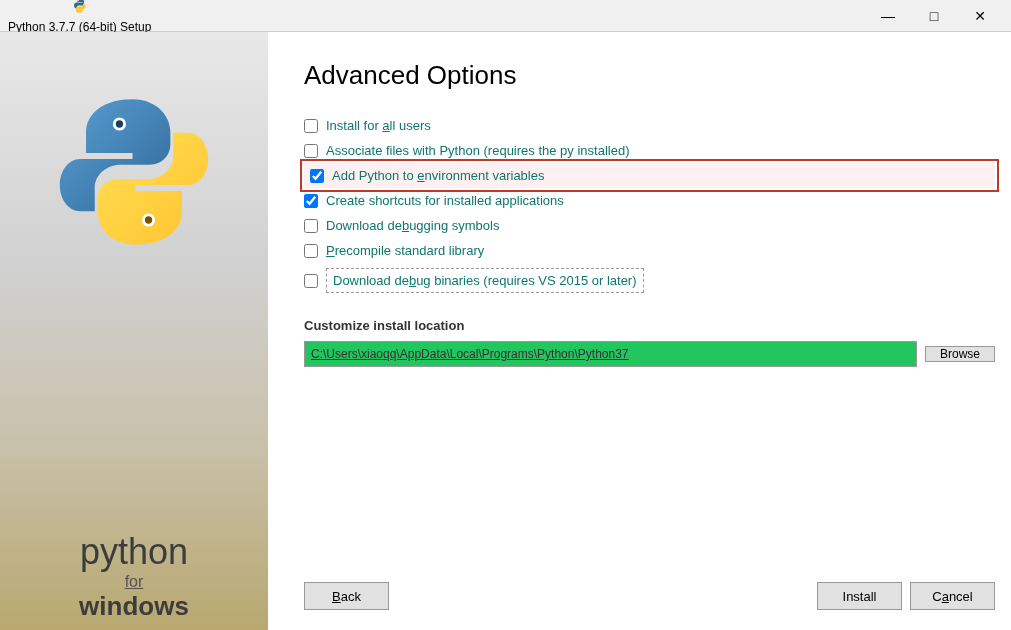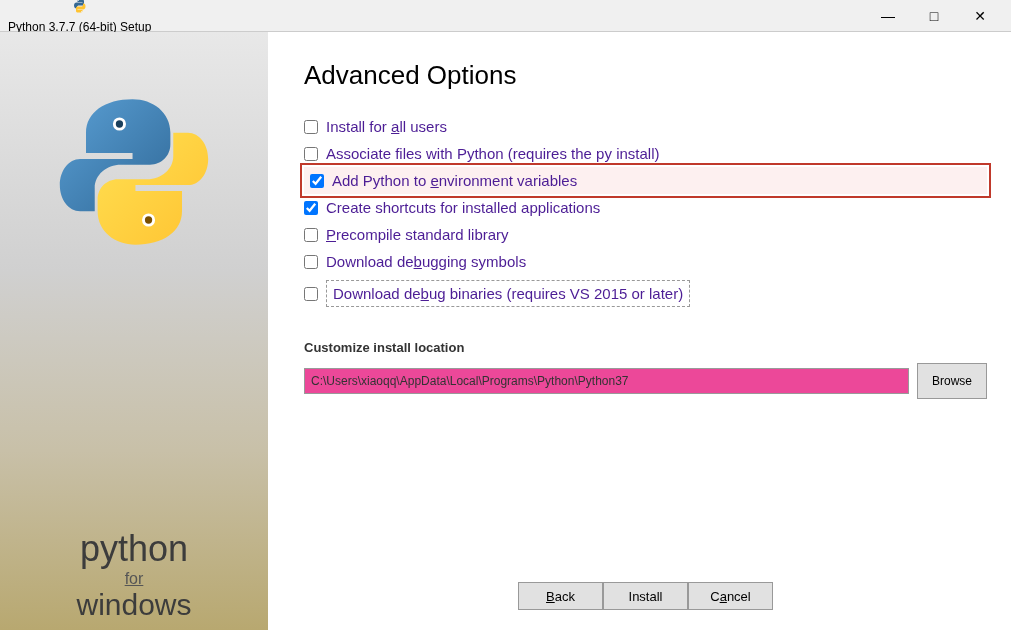--- a/index.html
+++ b/index.html
@@ -32,83 +32,84 @@
       background: linear-gradient(180deg, #e8e8e8 0%, #d0d0d0 40%, #c8c0a8 70%, #b8a870 100%);
       position: relative; overflow: hidden;
       display: flex; flex-direction: column; justify-content: flex-end;
     }
     .sidebar-text {
       text-align: center; color: #3c3c3c;
       padding-bottom: 8px;
     }
     .sidebar-text .python-word { font-size: 36px; font-weight: 300; color: #3c3c3c; }
     .sidebar-text .for-word { font-size: 16px; color: #555; text-decoration: underline; }
-    .sidebar-text .windows-word { font-size: 30px; font-weight: 400; color: #3c3c3c; }
+    .sidebar-text .windows-word { font-size: 26px; font-weight: 700; color: #3c3c3c; }
 
     
     .python-logo-svg { width: 160px; height: 160px; }
 
     
     .content {
-      flex: 1; background: #fff; padding: 28px 24px 20px 36px;
+      flex: 1; background: #fff; padding: 28px 16px 20px 36px;
       display: flex; flex-direction: column;
     }
     .content-title {
       font-size: 26px; font-weight: 300; color: #000; margin-bottom: 22px;
     }
 
     
     .options-list { display: flex; flex-direction: column; gap: 0; margin-bottom: 20px; }
     .option-item {
       display: flex; align-items: center; gap: 8px;
       padding: 5px 0; cursor: pointer;
     }
     .option-item input[type="checkbox"] {
       width: 14px; height: 14px; margin: 0; cursor: pointer; flex-shrink: 0;
     }
-    .option-label { font-size: 15px; color: #4c1d95; user-select: none; }
+    .option-label { font-size: 13px; color: #0f766e; user-select: none; }
     .option-label u { text-decoration: underline; }
 
     
     .highlighted-option {
       outline: 2px solid #c0392b;
       outline-offset: 2px;
       background: #fdf0f0;
       padding: 5px 6px;
     }
 
     
     .dashed-border-option {
       border: 1px dashed #999;
       padding: 4px 6px;
     }
 
     
-    .install-location { margin-top: 8px; }
+    .install-location { }
     .install-location-title { font-size: 13px; font-weight: 600; color: #333; margin-bottom: 8px; }
     .install-location-row { display: flex; gap: 8px; align-items: center; margin-bottom: 6px; }
     .install-path-input {
       flex: 1; height: 26px; border: 1px solid #999; padding: 2px 6px;
       font-size: 12px; color: #333; font-family: 'Segoe UI', sans-serif;
-      background: #ec4899;
+      background: #22c55e;
+      text-decoration: underline;
     }
     .browse-btn {
-      height: 36px; padding: 0 14px; background: #e1e1e1; border: 1px solid #999;
+      height: 16px; padding: 0 14px; background: #e1e1e1; border: 1px solid #999;
       font-size: 12px; cursor: pointer; font-family: 'Segoe UI', sans-serif;
       white-space: nowrap;
     }
     .install-note { font-size: 11px; color: #555; margin-bottom: 0; }
 
     
     .bottom-bar {
-      display: flex; justify-content: center; align-items: center;
+      display: flex; justify-content: space-between; align-items: center;
       margin-top: auto; padding-top: 16px; border-top: 0;
     }
     .bottom-bar-left {}
-    .bottom-bar-right { display: flex; }
+    .bottom-bar-right { display: flex; gap: 8px; }
     .action-btn {
       height: 28px; padding: 0 20px; background: #e1e1e1; border: 1px solid #999;
       font-size: 13px; cursor: pointer; font-family: 'Segoe UI', sans-serif;
       min-width: 85px;
     }
     .action-btn u { text-decoration: underline; }
   </style>
 </head>
 <body>
 
@@ -166,41 +167,41 @@
 
     <div class="options-list">
 
       <label class="option-item">
         <input type="checkbox" style="">
         <span class="option-label">Install for <u>a</u>ll users</span>
       </label>
 
       <label class="option-item">
         <input type="checkbox" style="">
-        <span class="option-label">Associate files with Python (requires the py install)</span>
+        <span class="option-label">Associate files with Python (requires the py installed)</span>
       </label>
 
       <label class="option-item highlighted-option">
         <input type="checkbox" checked="" style="">
         <span class="option-label">Add Python to <u>e</u>nvironment variables</span>
       </label>
 
       <label class="option-item">
         <input type="checkbox" checked="" style="">
         <span class="option-label">Create shortcuts for installed applications</span>
       </label>
 
       <label class="option-item">
         <input type="checkbox" style="">
+        <span class="option-label">Download de<u>b</u>ugging symbols</span>
+      </label>
+
+      <label class="option-item">
+        <input type="checkbox" style="">
         <span class="option-label"><u>P</u>recompile standard library</span>
-      </label>
-
-      <label class="option-item">
-        <input type="checkbox" style="">
-        <span class="option-label">Download de<u>b</u>ugging symbols</span>
       </label>
 
       <label class="option-item">
         <input type="checkbox" style="">
         <span class="option-label dashed-border-option">Download de<u>b</u>ug binaries (requires VS 2015 or later)</span>
       </label>
 
     </div>
 
     <div class="install-location">

